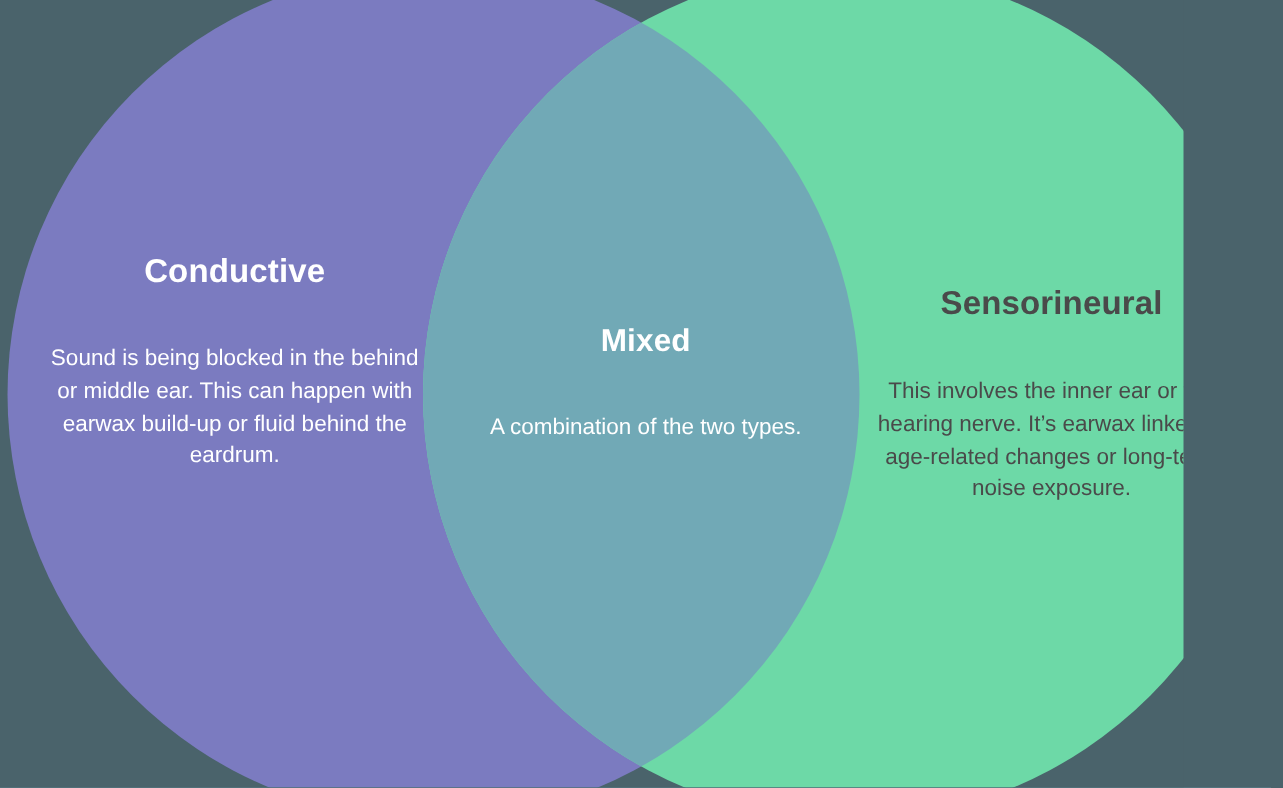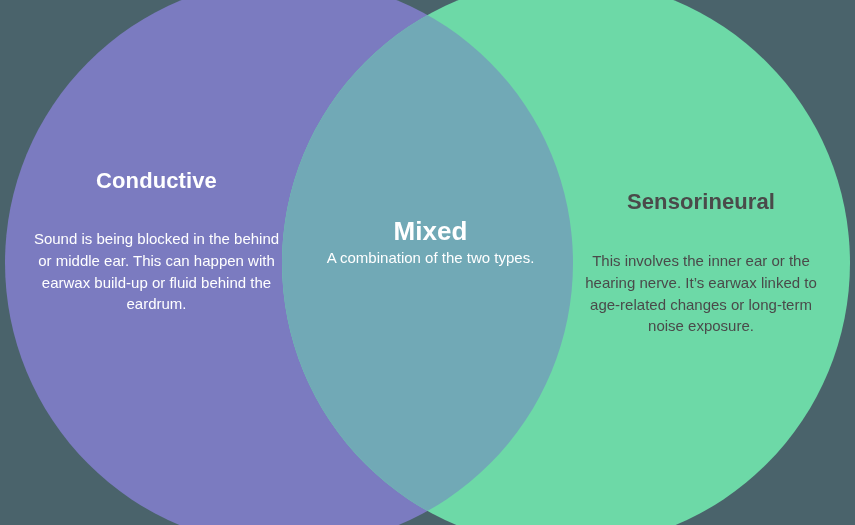--- a/index.html
+++ b/index.html
@@ -9,21 +9,21 @@
   }
   body {
     width: 855px;
     height: 525px;
     overflow: hidden;
     font-family: "Liberation Sans", sans-serif;
   }
 
   #venn-stage {
     position: relative;
-    width: 855px;
+    width: 789px;
     height: 525px;
     background: #4a636b;
     overflow: hidden;
   }
 
   
   .circle {
     position: absolute;
     width: 568px;
     height: 568px;
@@ -79,22 +79,22 @@
   }
   #panel-left h2 { font-size: 22px; }
   #panel-left p  { font-size: 15px; margin-top: 34px; }
 
   #panel-center {
     left: 310px;
     top: 216px;
     width: 241px;
     color: #ffffff;
   }
-  #panel-center h2 { font-size: 26px; text-align: center; }
-  #panel-center p  { font-size: 15px; }
+  #panel-center h2 { font-size: 21px; text-align: center; }
+  #panel-center p  { font-size: 15px; margin-top: 34px; }
 
   #panel-right {
     left: 575px;
     top: 189px;
     width: 252px;
     color: #4a4a4a;
   }
   #panel-right h2 { font-size: 22px; }
   #panel-right p  { font-size: 15px; margin-top: 35px; }
 </style>

